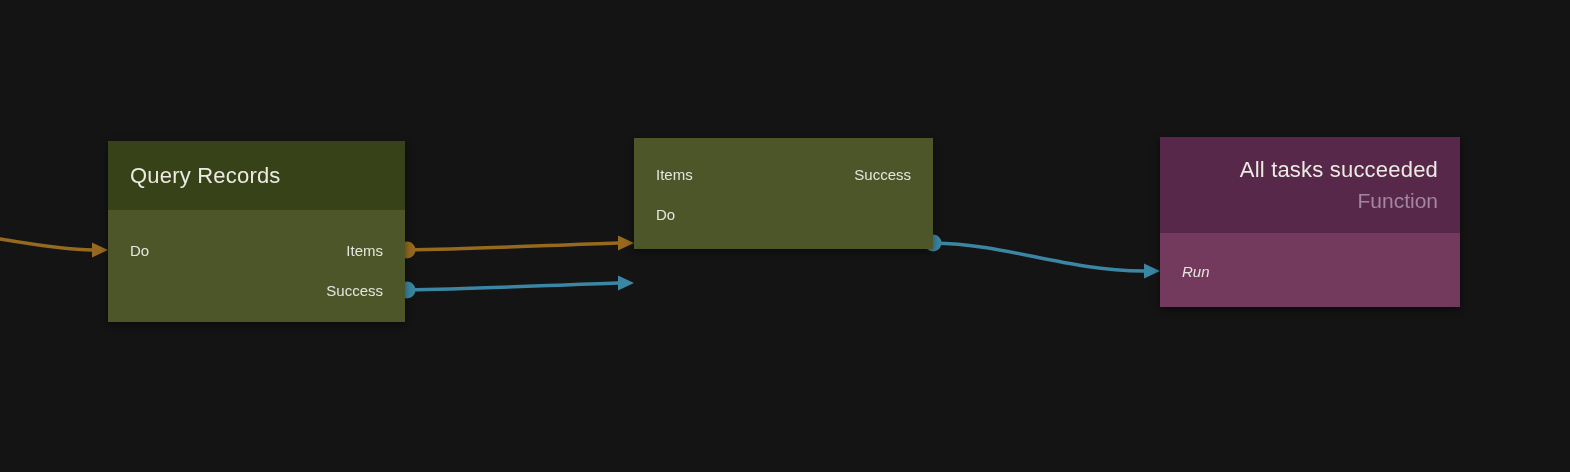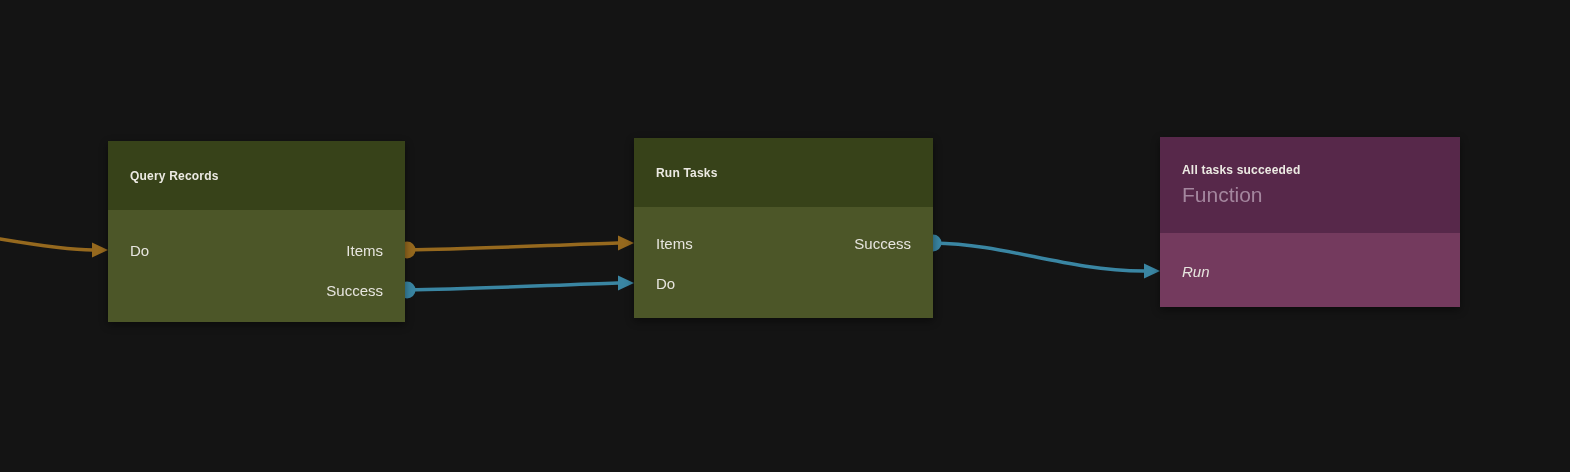--- a/index.html
+++ b/index.html
@@ -23,22 +23,22 @@
     position: absolute;
     box-shadow: 0 3px 8px rgba(0,0,0,0.45);
   }
   .node-header {
     display: flex;
     flex-direction: column;
     justify-content: center;
     padding: 0 22px;
   }
   .node-title {
-    font-size: 12px;
-    font-weight: bold;
+    font-size: 22px;
+    font-weight: normal;
     letter-spacing: 0.2px;
     white-space: nowrap;
   }
   .node-subtitle {
     font-size: 21px;
     margin-top: 6px;
     white-space: nowrap;
   }
   .node-body { width: 100%; }
   .port-row {
@@ -86,37 +86,34 @@
         <span class="port-label" style="color: rgb(231, 229, 223);">Items</span>
       </div>
       <div class="port-row">
         <span></span>
         <span class="port-label" style="color: rgb(231, 229, 223);">Success</span>
       </div>
     </div>
   </div>
 
   <div class="node" style="left:634px; top:138px; width:299px;">
-    <div class="node-header" style="height: 69px; background: rgb(55, 66, 25);">
-      <div class="node-title" style="color: rgb(236, 234, 227);">Run Tasks</div>
-    </div>
     <div class="node-body" style="height: 111px; padding-top: 16px; background: rgb(76, 86, 40);">
       <div class="port-row">
         <span class="port-label" style="color: rgb(231, 229, 223);">Items</span>
         <span class="port-label" style="color: rgb(231, 229, 223);">Success</span>
       </div>
       <div class="port-row">
         <span class="port-label" style="color: rgb(231, 229, 223);">Do</span>
         <span></span>
       </div>
     </div>
   </div>
 
   <div class="node" style="left:1160px; top:137px; width:300px;">
-    <div class="node-header" style="height: 96px; background: rgb(87, 40, 74);">
+    <div class="node-header" style="height: 96px; background: rgb(87, 40, 74); text-align: right;">
       <div class="node-title" style="color: rgb(236, 234, 227);">All tasks succeeded</div>
       <div class="node-subtitle" style="color: rgb(164, 134, 158);">Function</div>
     </div>
     <div class="node-body" style="height: 74px; padding-top: 18px; background: rgb(116, 58, 94); font-style: italic;">
       <div class="port-row">
         <span class="port-label" style="color: rgb(231, 229, 223);">Run</span>
         <span></span>
       </div>
     </div>
   </div>

